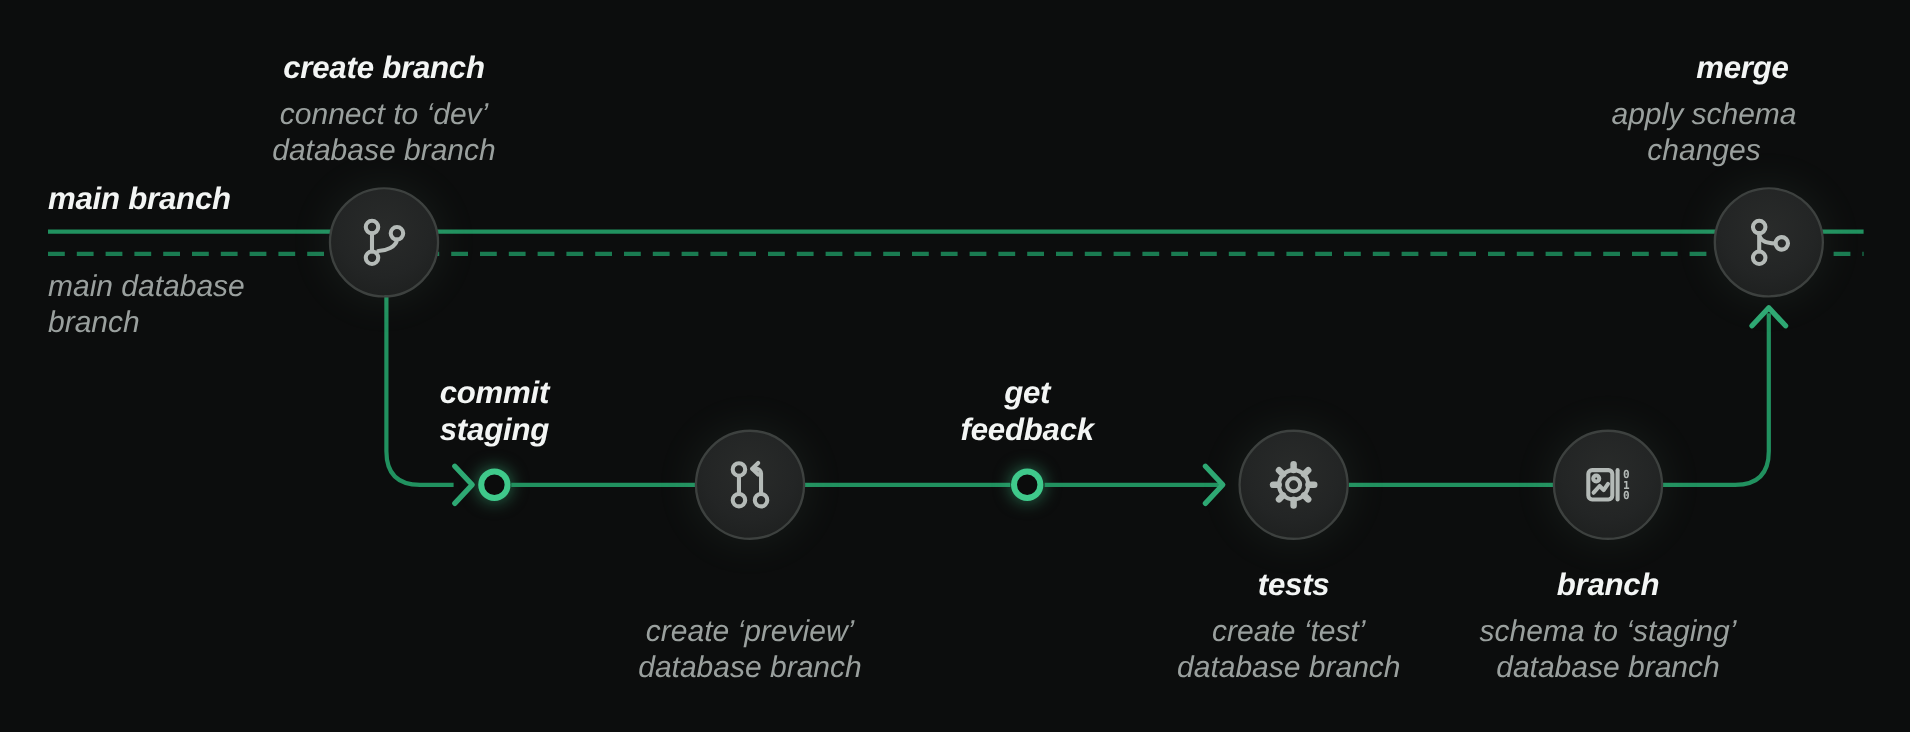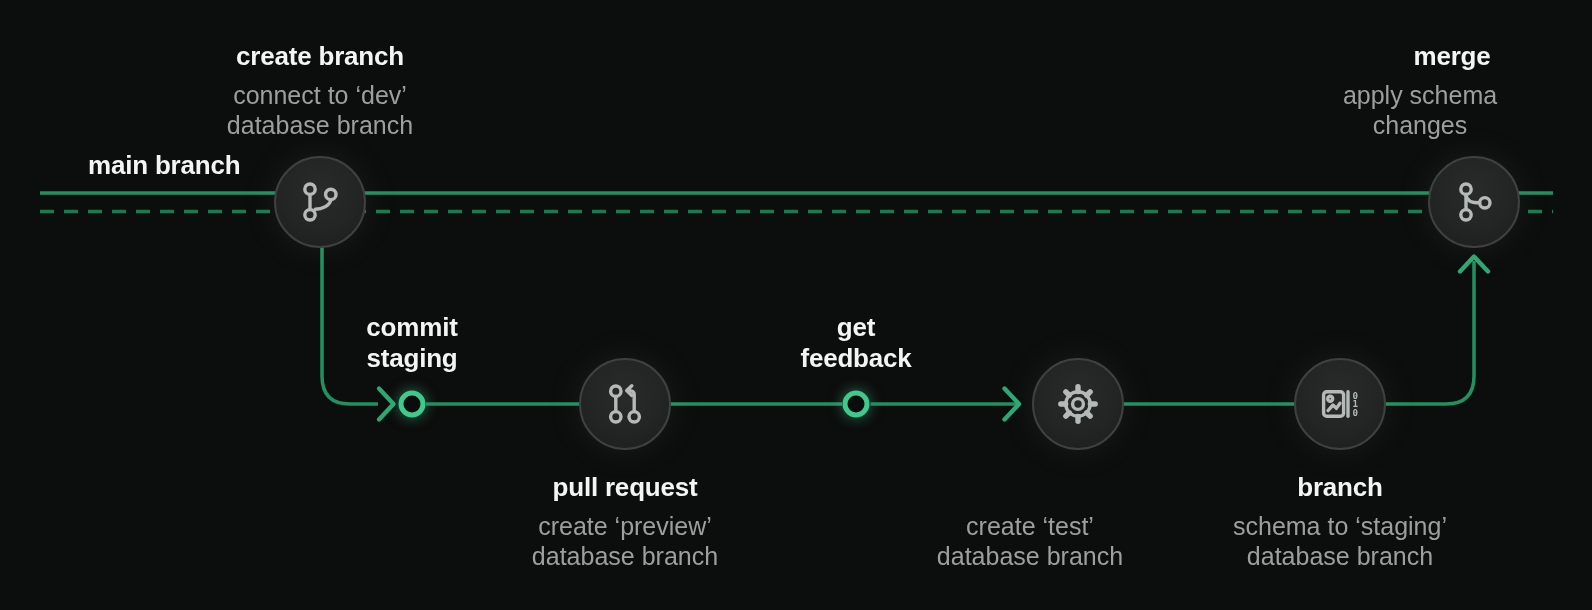--- a/index.html
+++ b/index.html
@@ -43,22 +43,23 @@
     fill: none;
     stroke: #b4bab7;
     stroke-width: 1.7;
     stroke-linecap: round;
     stroke-linejoin: round;
   }
   .label {
     position: absolute;
     z-index: 3;
     text-align: center;
+    font-style: italic;
   }
-  .label.left-align { text-align: left; margin-left: 48px; }
+  .label.left-align { text-align: left; }
   .heading {
     color: #f3f5f4;
     font-size: 26px;
     line-height: 31px;
     font-weight: 700;
     letter-spacing: -0.2px;
   }
   .subtitle {
     color: #9aa09e;
     font-size: 25px;
@@ -160,32 +161,33 @@
       <circle cx="8" cy="5.6" r="2.6"></circle>
       <circle cx="8" cy="18.4" r="2.6"></circle>
       <circle cx="17.4" cy="12.4" r="2.6"></circle>
       <line x1="8" y1="8.2" x2="8" y2="15.8"></line>
       <path d="M8 8.2 C8 11.4 10.6 12.4 14.8 12.4"></path>
     </svg>
   </div>
 
   <div class="label left-align heading" style="left:40px; top:150px; width:240px;">main branch</div>
 
+  <div class="label left-align subtitle" style="left:40px; top:224px; width:210px;">main database branch</div>
 
   <div class="label heading" style="left:170px; top:41px; width:300px;">create branch</div>
   <div class="label subtitle" style="left:210px; top:80px; width:220px;">connect to ‘dev’ database branch</div>
 
   <div class="label heading" style="left:342px; top:312px; width:140px;">commit staging</div>
 
-  <div class="label heading" style="left:475px; top:472px; width:300px;">pull request</div>
   <div class="label subtitle" style="left:510px; top:511px; width:230px;">create ‘preview’ database branch</div>
 
   <div class="label heading" style="left:786px; top:312px; width:140px;">get feedback</div>
 
-  <div class="label subtitle" style="left:920px; top:511px; width:220px;">create ‘test’ database branch</div>
+  <div class="label heading" style="left:928px; top:472px; width:300px;">tests</div>
+  <div class="label subtitle" style="left:964px; top:511px; width:220px;">create ‘test’ database branch</div>
 
   <div class="label heading" style="left:1190px; top:472px; width:300px;">branch</div>
   <div class="label subtitle" style="left:1215px; top:511px; width:250px;">schema to ‘staging’ database branch</div>
 
   <div class="label heading" style="left:1302px; top:41px; width:300px;">merge</div>
   <div class="label subtitle" style="left:1325px; top:80px; width:190px;">apply schema changes</div>
 
 </div>
 
 </body></html>

